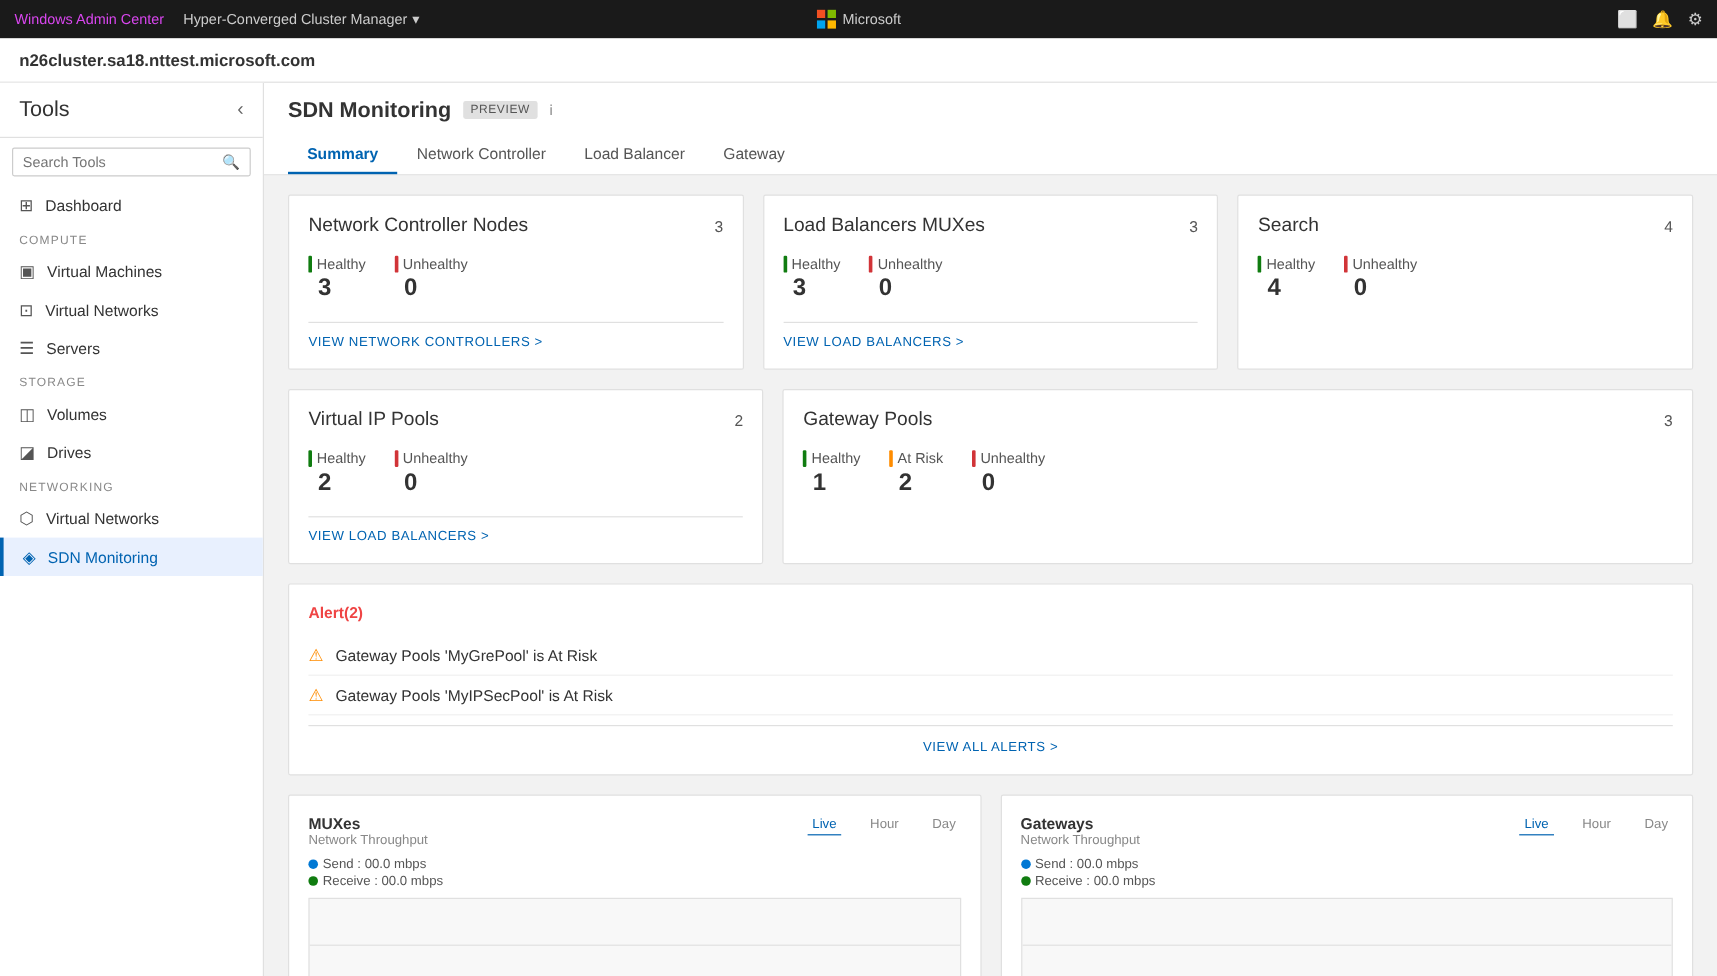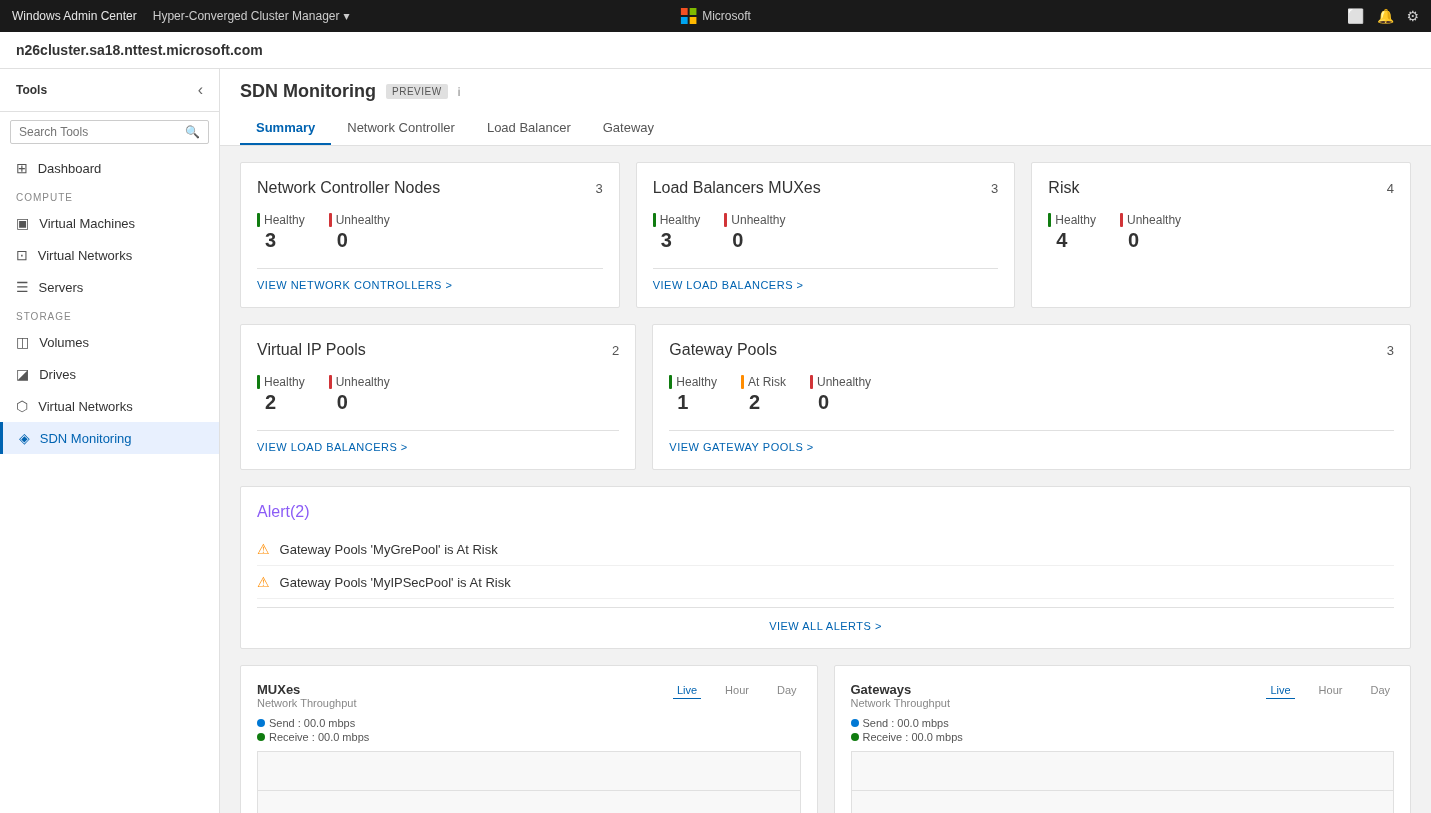--- a/index.html
+++ b/index.html
@@ -9,21 +9,21 @@
     .topbar {
       background: #1a1a1a;
       height: 32px;
       display: flex;
       align-items: center;
       padding: 0 12px;
       color: #fff;
       justify-content: space-between;
     }
     .topbar-left { display: flex; align-items: center; gap: 16px; }
-    .topbar-app-title { font-size: 12px; color: #e5e5e5; }
+    .topbar-app-title { font-size: 12px; color: #d946ef; }
     .topbar-cluster { font-size: 12px; color: #ccc; display: flex; align-items: center; gap: 4px; }
     .topbar-right { display: flex; align-items: center; gap: 12px; }
     .topbar-icon { color: #ccc; font-size: 14px; cursor: pointer; }
 
     
     .ms-logo { display: flex; gap: 2px; }
 
     
     .breadcrumb {
       background: #fff;
@@ -45,21 +45,21 @@
       flex-direction: column;
       flex-shrink: 0;
     }
     .sidebar-header {
       display: flex;
       align-items: center;
       justify-content: space-between;
       padding: 12px 16px;
       border-bottom: 1px solid #e0e0e0;
     }
-    .sidebar-title { font-size: 12px; font-weight: 700; }
+    .sidebar-title { font-size: 18px; font-weight: 400; }
     .sidebar-collapse { cursor: pointer; color: #666; font-size: 16px; }
 
     .search-box {
       margin: 8px 10px;
       display: flex;
       align-items: center;
       border: 1px solid #ccc;
       border-radius: 2px;
       padding: 4px 8px;
       background: #fff;
@@ -214,21 +214,21 @@
     }
 
     
     .alerts-card {
       background: #fff;
       border: 1px solid #e0e0e0;
       border-radius: 2px;
       margin-bottom: 16px;
       padding: 16px;
     }
-    .alerts-title { font-size: 16px; font-weight: 400; margin-bottom: 12px; color: #8b5cf6; }
+    .alerts-title { font-size: 13px; font-weight: 700; margin-bottom: 12px; color: #ef4444; }
     .alert-item {
       display: flex;
       align-items: center;
       gap: 10px;
       padding: 8px 0;
       font-size: 13px;
       color: #333;
       border-bottom: 1px solid #f0f0f0;
     }
     .alert-item:last-child { border-bottom: none; }
@@ -368,20 +368,21 @@
 
     <div class="sidebar-item">
       <span class="sidebar-item-icon">◫</span>
       <span>Volumes</span>
     </div>
     <div class="sidebar-item">
       <span class="sidebar-item-icon">◪</span>
       <span>Drives</span>
     </div>
 
+    <div class="sidebar-section-label">NETWORKING</div>
 
     <div class="sidebar-item">
       <span class="sidebar-item-icon">⬡</span>
       <span>Virtual Networks</span>
     </div>
     <div class="sidebar-item active">
       <span class="sidebar-item-icon">◈</span>
       <span>SDN Monitoring</span>
     </div>
   </div>
@@ -449,21 +450,21 @@
                 <span>Unhealthy</span>
               </div>
               <span class="stat-value">0</span>
             </div>
           </div>
           <a class="card-link">VIEW LOAD BALANCERS &gt;</a>
         </div>
 
         <div class="card">
           <div class="card-header">
-            <span class="card-title">Risk</span>
+            <span class="card-title">Search</span>
             <span class="card-count">4</span>
           </div>
           <div class="card-stats">
             <div class="stat-item">
               <div class="stat-label">
                 <span class="stat-indicator healthy"></span>
                 <span>Healthy</span>
               </div>
               <span class="stat-value">4</span>
             </div>
@@ -526,21 +527,20 @@
               <span class="stat-value">2</span>
             </div>
             <div class="stat-item">
               <div class="stat-label">
                 <span class="stat-indicator unhealthy"></span>
                 <span>Unhealthy</span>
               </div>
               <span class="stat-value">0</span>
             </div>
           </div>
-          <a class="card-link">VIEW GATEWAY POOLS &gt;</a>
         </div>
 
       </div>
 
       <div class="alerts-card">
         <div class="alerts-title">Alert(2)</div>
         <div class="alert-item">
           <span class="alert-icon">⚠</span>
           <span>Gateway Pools 'MyGrePool' is At Risk</span>
         </div>

